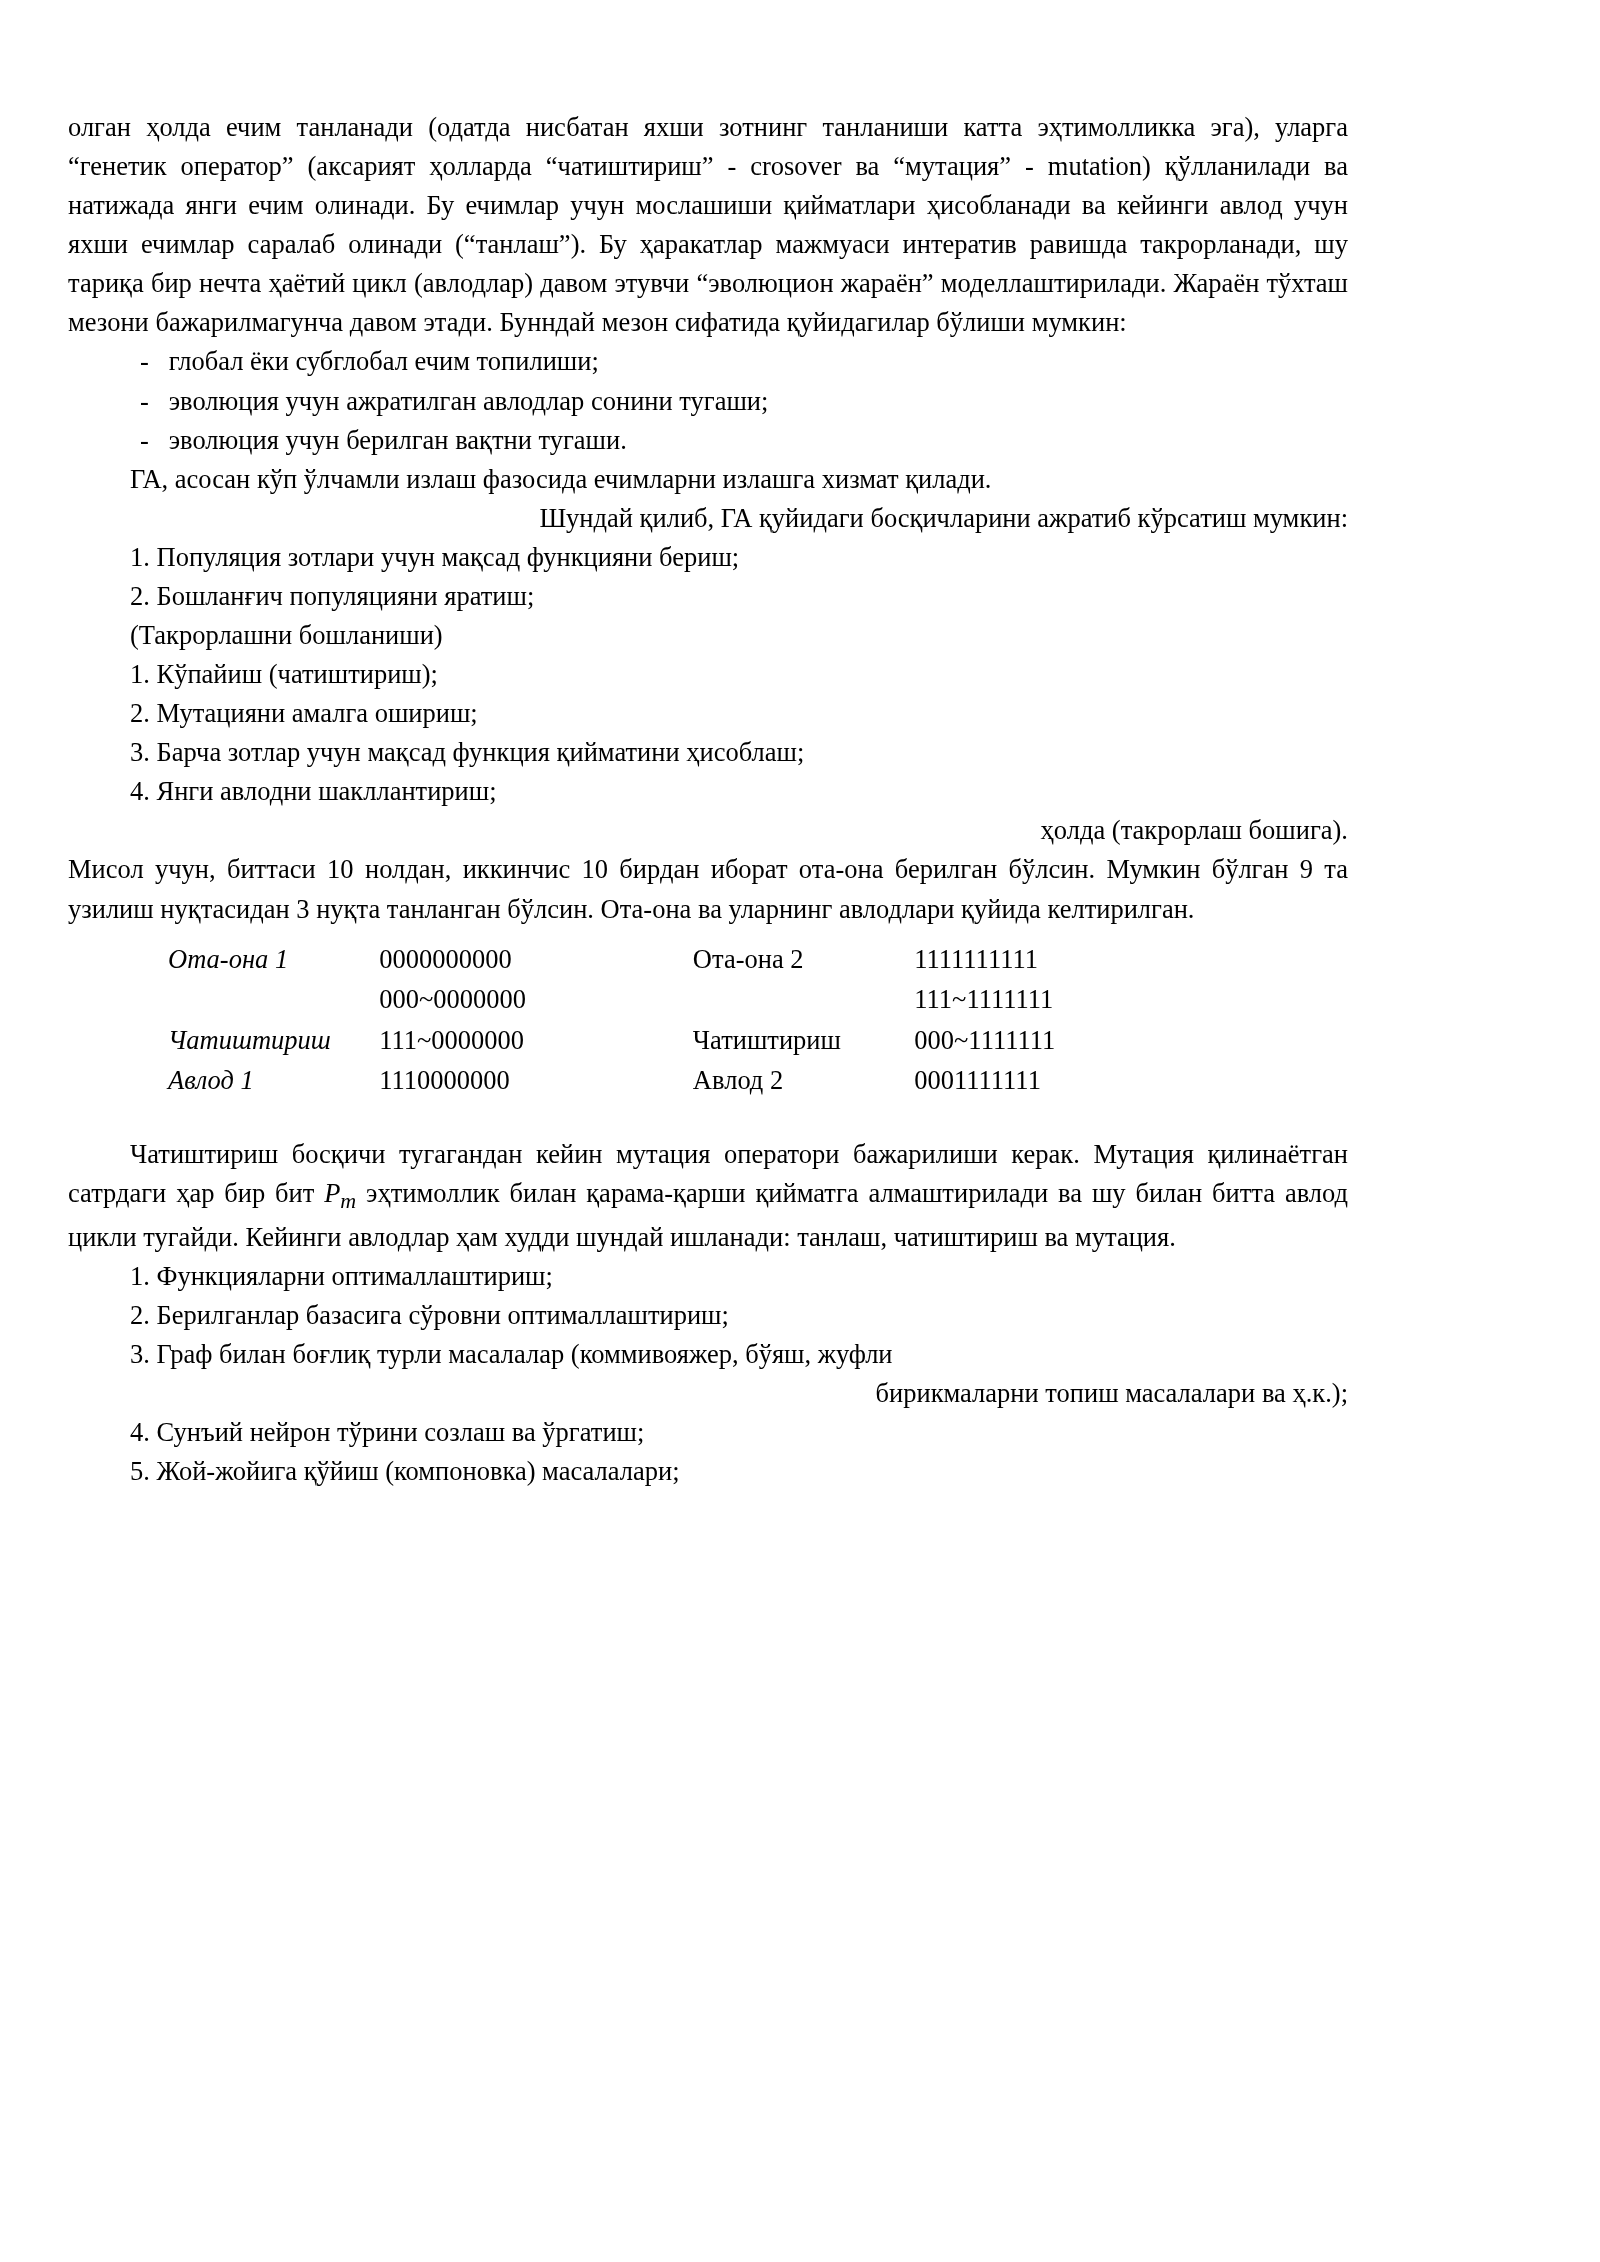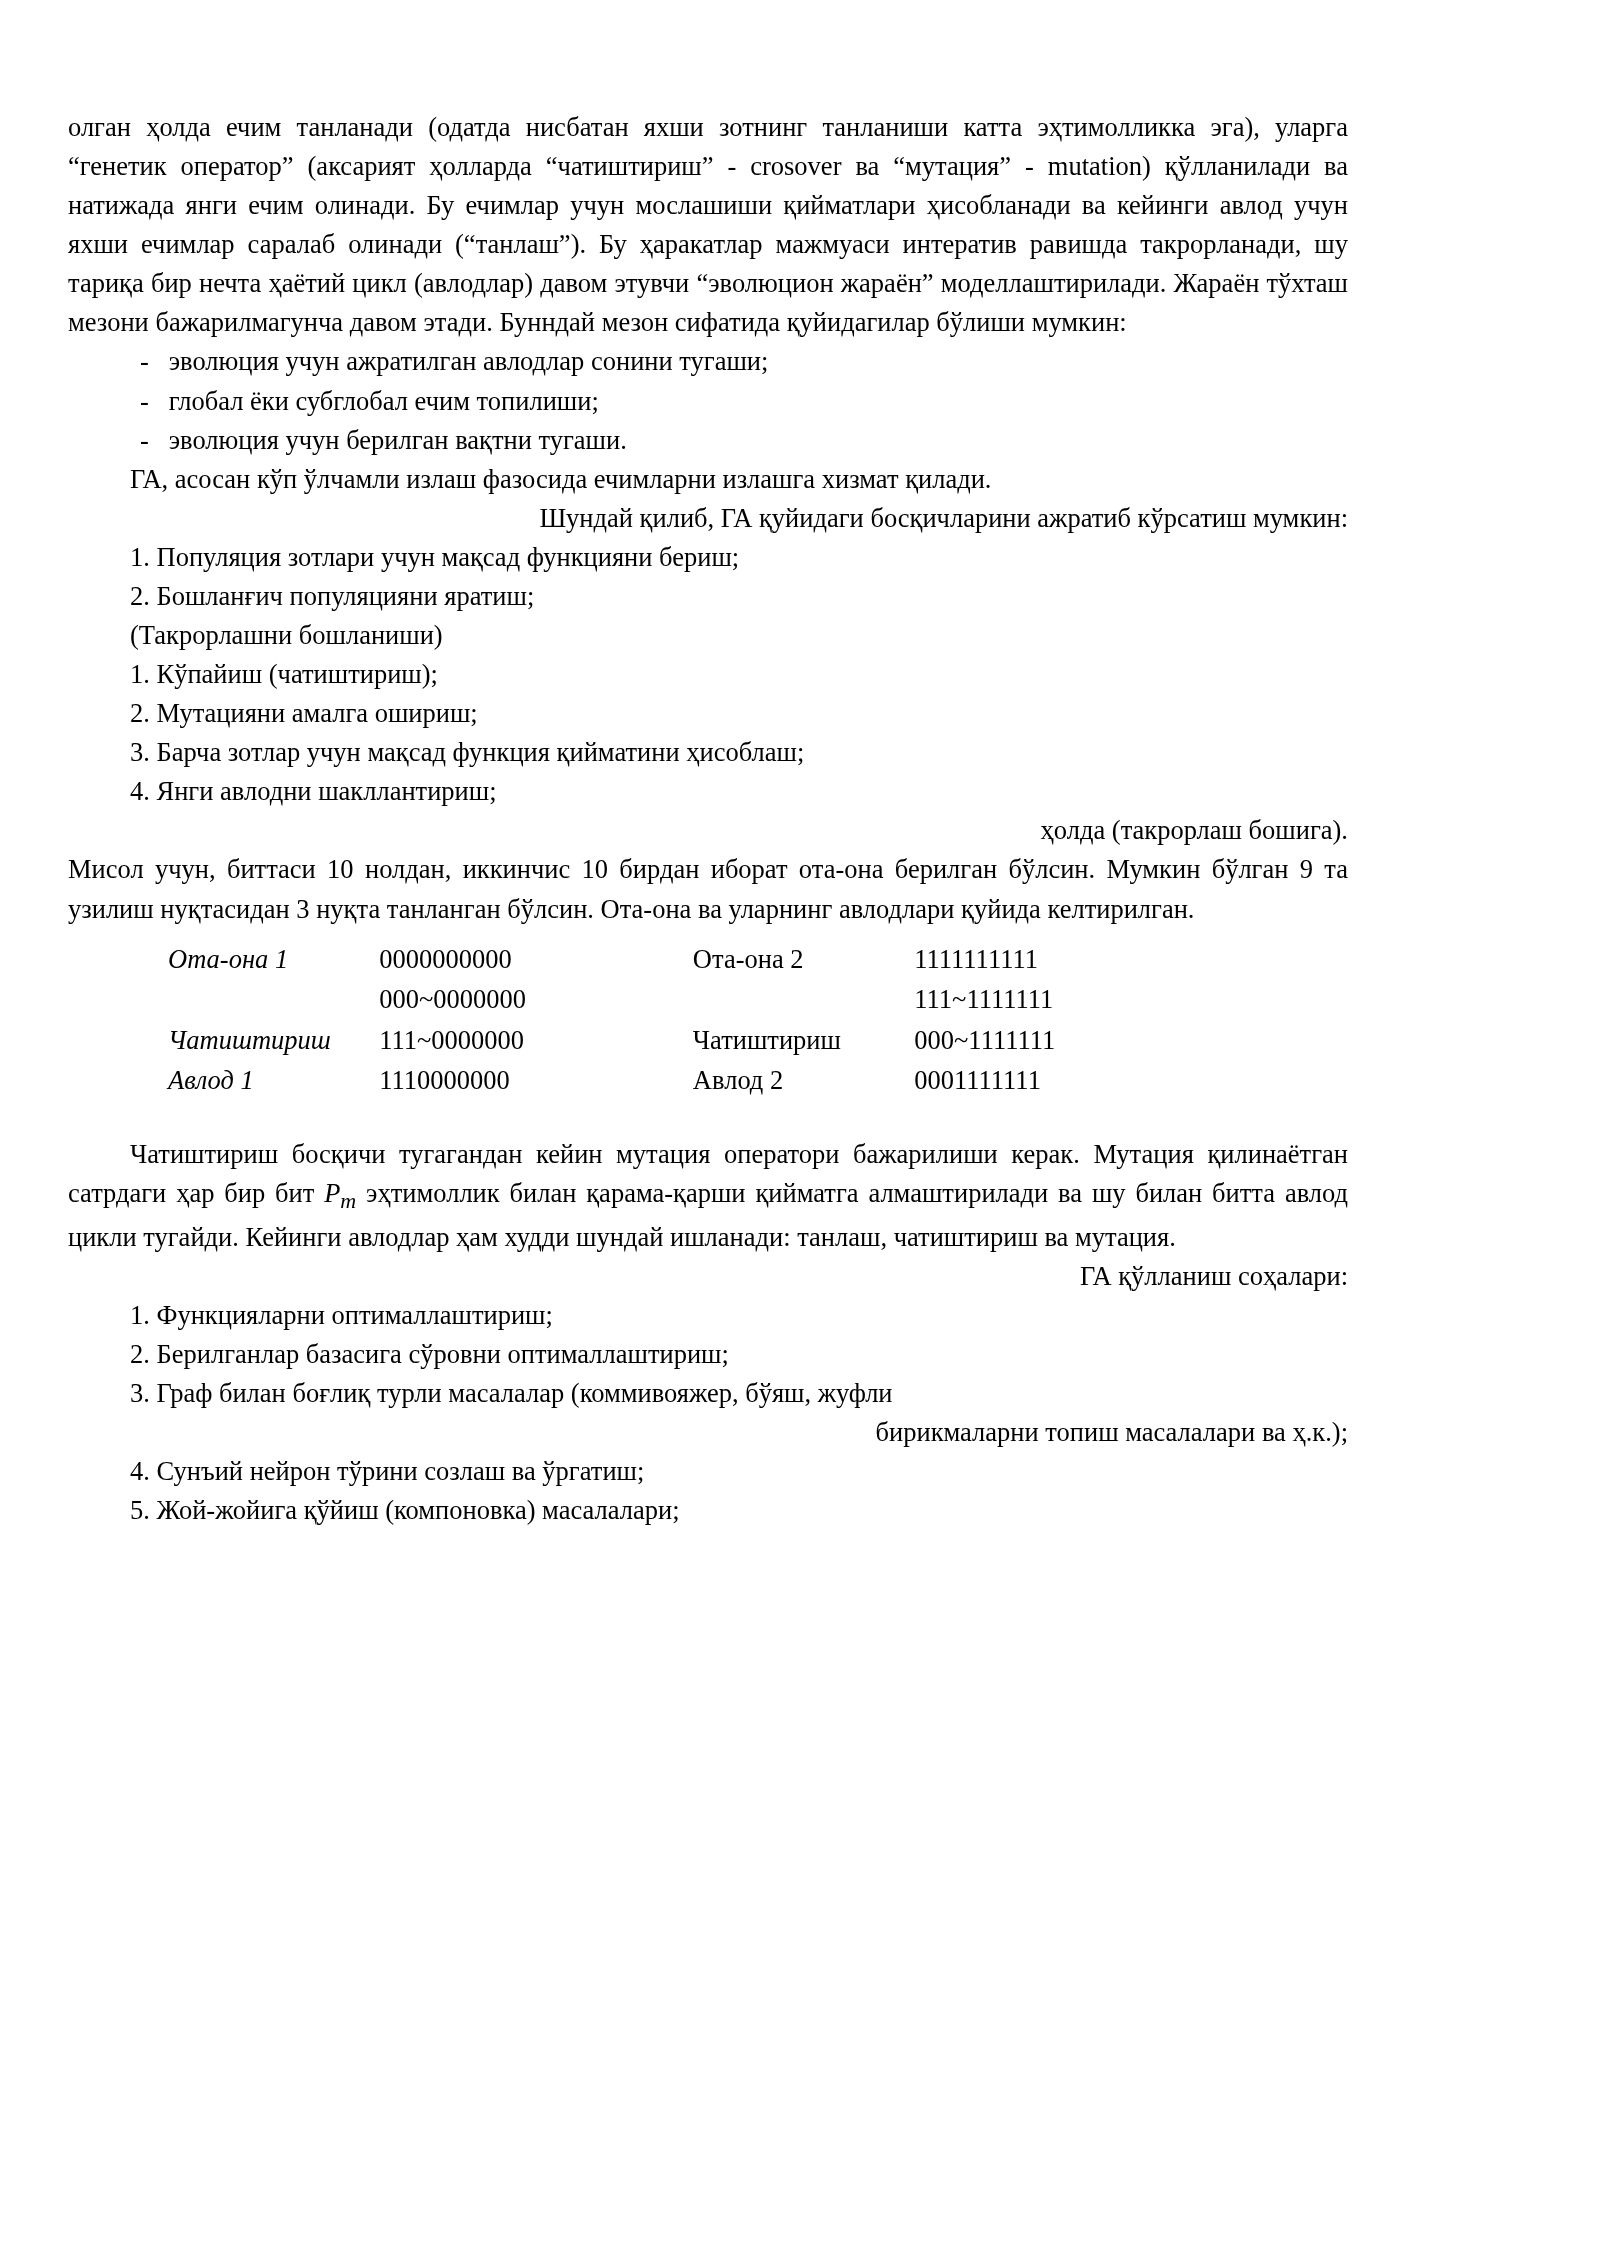--- a/index.html
+++ b/index.html
@@ -85,24 +85,24 @@
 </style>
 </head>
 <body>
 
 <div class="page">
   <div class="doc">
 
     <p class="just">олган ҳолда ечим танланади (одатда нисбатан яхши зотнинг танланиши катта эҳтимолликка эга), уларга “генетик оператор” (аксарият ҳолларда “чатиштириш” - crosover ва “мутация” - mutation) қўлланилади ва натижада янги ечим олинади.  Бу ечимлар учун мослашиши қийматлари ҳисобланади ва кейинги авлод учун яхши ечимлар саралаб олинади (“танлаш”). Бу ҳаракатлар мажмуаси интератив равишда такрорланади, шу тариқа бир нечта ҳаётий цикл (авлодлар) давом этувчи “эволюцион жараён” моделлаштирилади. Жараён тўхташ мезони бажарилмагунча давом этади. Бунндай мезон сифатида қуйидагилар бўлиши мумкин:</p>
 
     <p class="dash-item">
-      <span>-&nbsp;&nbsp; </span><span>эволюция учун ажратилган авлодлар сонини тугаши;</span>
+      <span>-&nbsp;&nbsp; </span><span>глобал ёки субглобал ечим топилиши;</span>
     </p>
     <p class="dash-item">
-      <span>-&nbsp;&nbsp; </span><span>глобал ёки субглобал ечим топилиши;</span>
+      <span>-&nbsp;&nbsp; </span><span>эволюция учун ажратилган авлодлар сонини тугаши;</span>
     </p>
     <p class="dash-item">
       <span>-&nbsp;&nbsp; </span><span>эволюция учун берилган вақтни тугаши.</span>
     </p>
 
     <p class="just indent">ГА, асосан кўп ўлчамли излаш фазосида ечимларни излашга хизмат қилади.</p>
 
     <p class="left indent">Шундай қилиб, ГА қуйидаги босқичларини ажратиб кўрсатиш мумкин:</p>
 
     <p class="num-item">1. Популяция зотлари учун мақсад функцияни бериш;</p>
@@ -144,21 +144,20 @@
           <td class="val2">0001111111</td>
         </tr>
       </tbody>
         </table>
     </div>
 
     <div class="after-table"></div>
 
     <p class="just indent"><span>Чатиштириш босқичи тугагандан кейин мутация оператори бажарилиши керак. Мутация қилинаётган сатрдаги ҳар бир бит </span><span class="ital">P</span><span class="sub">m</span><span> эҳтимоллик билан қарама-қарши қийматга алмаштирилади ва шу билан битта авлод цикли тугайди. Кейинги авлодлар ҳам худди шундай ишланади: танлаш, чатиштириш ва мутация.</span></p>
 
-    <p class="left indent">ГА қўлланиш соҳалари:</p>
 
     <p class="num-item">1.   Функцияларни оптималлаштириш;</p>
     <p class="num-item">2.   Берилганлар базасига сўровни оптималлаштириш;</p>
     <p class="num-item">3.   Граф билан боғлиқ турли масалалар (коммивояжер, бўяш, жуфли</p>
     <p class="left">бирикмаларни топиш масалалари ва ҳ.к.);</p>
     <p class="num-item">4.   Сунъий нейрон тўрини созлаш ва ўргатиш;</p>
     <p class="num-item">5.   Жой-жойига қўйиш (компоновка) масалалари;</p>
 
   </div>
 </div>

